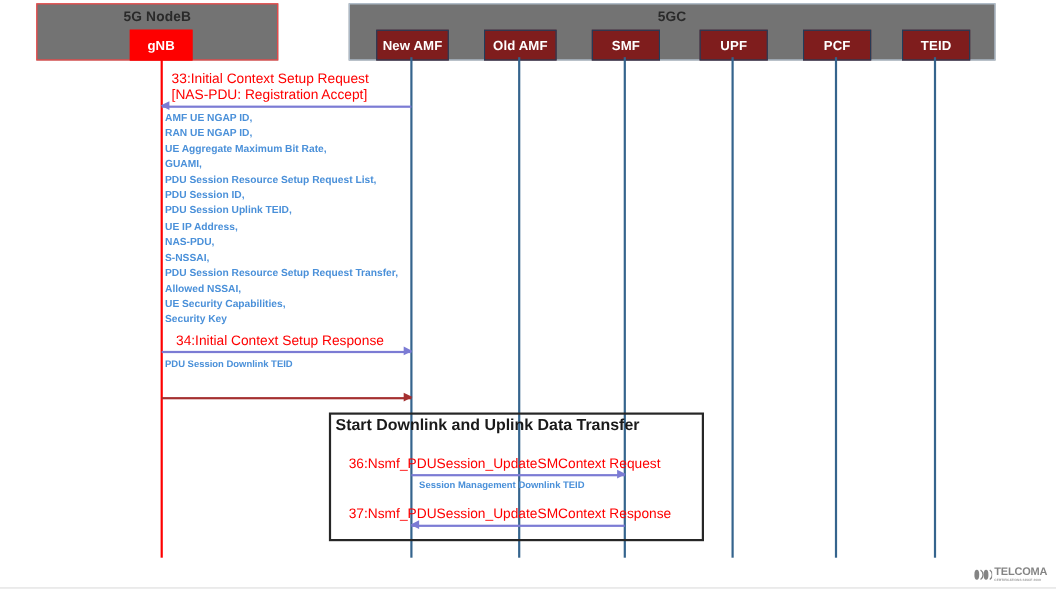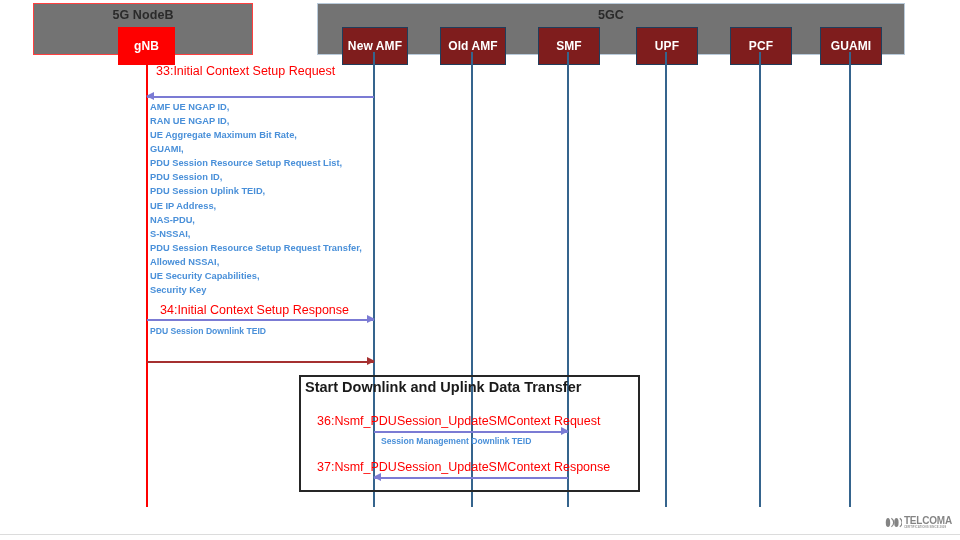--- a/index.html
+++ b/index.html
@@ -35,21 +35,21 @@
     font-size: 12.5px;
     font-weight: bold;
     color: #2a2a2a;
     letter-spacing: 0.1px;
   }
 
   
   .actor {
     position: absolute;
     top: 27px;
-    height: 38px;
+    height: 28px;
     display: flex;
     align-items: center;
     justify-content: center;
     font-size: 12px;
     font-weight: bold;
     color: #ffffff;
     letter-spacing: 0.1px;
   }
   .actor.red {
     background: #fe0000;
@@ -180,33 +180,34 @@
   <div class="actor navy" style="left:538px; width:62px;">
     <span>SMF</span>
   </div>
   <div class="actor navy" style="left:636px; width:62px;">
     <span>UPF</span>
   </div>
   <div class="actor navy" style="left:730px; width:62px;">
     <span>PCF</span>
   </div>
   <div class="actor navy" style="left:820px; width:62px;">
-    <span>GUAMI</span>
+    <span>TEID</span>
   </div>
 
   <div class="lifeline red" style="left:146px; height:455px;"></div>
   <div class="lifeline" style="left:373px; height:455px;"></div>
   <div class="lifeline" style="left:471px; height:455px;"></div>
   <div class="lifeline" style="left:567px; height:455px;"></div>
   <div class="lifeline" style="left:665px; height:455px;"></div>
   <div class="lifeline" style="left:759px; height:455px;"></div>
   <div class="lifeline" style="left:849px; height:455px;"></div>
 
   <div class="msg-label red" style="left:156px; top:64px;">
     <div>33:Initial Context Setup Request</div>
+    <div>[NAS-PDU: Registration Accept]</div>
   </div>
   <div class="arrow to-left" style="left:147px; width:227px; top:96px;">
     <div class="shaft" style="background:#7b7bd4;"></div>
     <div class="head" style="border-right-color:#7b7bd4;"></div>
   </div>
 
   <div class="params" style="left:150px; top:100px;">
     <div>AMF UE NGAP ID,</div>
     <div>RAN UE NGAP ID,</div>
     <div>UE Aggregate Maximum Bit Rate,</div>

